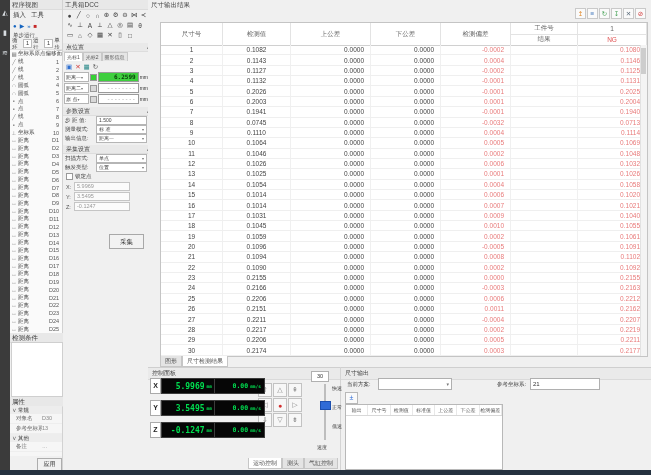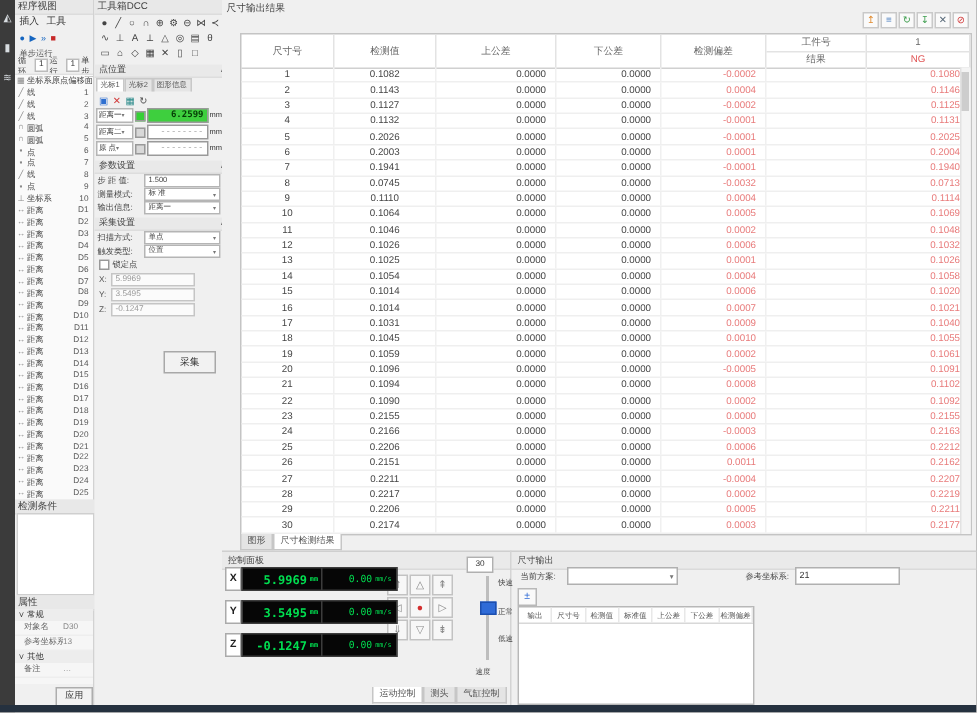--- a/index.html
+++ b/index.html
@@ -94,21 +94,21 @@
   #mt-thumb{position:absolute;left:0;top:3px;width:5px;height:26px;background:#cdcdcd;cursor:pointer;}
   #view-tabs{left:12px;top:356px;display:flex;height:11px;}
   .vtab{font-size:6px;line-height:10px;padding:0 4px;border:1px solid #c6c6c6;border-top:none;background:#e4e4e4;color:#555;cursor:pointer;}
   .vtab.active{background:#fff;}
   
   #bot-bar{left:0;top:367px;width:503px;height:11px;background:#eaeaea;border-top:1px solid #cfcfcf;border-bottom:1px solid #dadada;}
   #motion-title{position:absolute;left:4px;top:1px;font-size:6px;color:#444;}
   #output-title{position:absolute;left:197px;top:1px;font-size:6px;color:#444;}
   .dro-row{position:absolute;left:2px;width:190px;height:14px;}
   .axis-chip{position:absolute;left:0;top:0;width:9px;height:14px;line-height:14px;text-align:center;background:#fff;border:1px solid #aaa;font-size:7px;font-weight:bold;color:#222;cursor:pointer;}
-  .led{position:absolute;top:0;height:14px;background:#060606;border:1px solid #3c3c3c;display:flex;align-items:center;justify-content:flex-end;gap:2px;padding-right:3px;font-family:"DejaVu Sans Mono",monospace;color:#00df50;}
+  .led{position:absolute;top:0;height:14px;background:#060606;border:1px solid #3c3c3c;display:flex;align-items:center;justify-content:flex-end;gap:2px;padding-right:3px;font-family:"DejaVu Sans Mono",monospace;color:#00df50;font-weight:bold;}
   .led.pos{left:11px;width:50px;font-size:8px;font-weight:bold;}
   .led.vel{left:64px;width:46px;font-size:6.5px;}
   .led .u{font-size:4.5px;}
   #jog-grid{left:110px;top:383px;width:44px;height:44px;display:grid;grid-template-columns:repeat(3,14px);grid-template-rows:repeat(3,14px);gap:1px;}
   .jog-btn{background:#f7f7f7;border:1px solid #c2c2c2;display:flex;align-items:center;justify-content:center;font-size:7px;color:#888;cursor:pointer;}
   #speed-box{left:163px;top:371px;width:16px;height:9px;line-height:9px;background:#fff;border:1px solid #b0b0b0;text-align:center;font-size:5.5px;color:#333;}
   #slider-track{left:176px;top:384px;width:2px;height:56px;background:#bdbdbd;}
   #slider-handle{left:172px;top:401px;width:9px;height:7px;background:#2f6bd7;border:1px solid #1c4fae;cursor:pointer;}
   #speed-labels{left:184px;top:385px;height:44px;display:flex;flex-direction:column;justify-content:space-between;font-size:5px;color:#444;}
   #slider-caption{left:169px;top:444px;font-size:5px;color:#444;}

